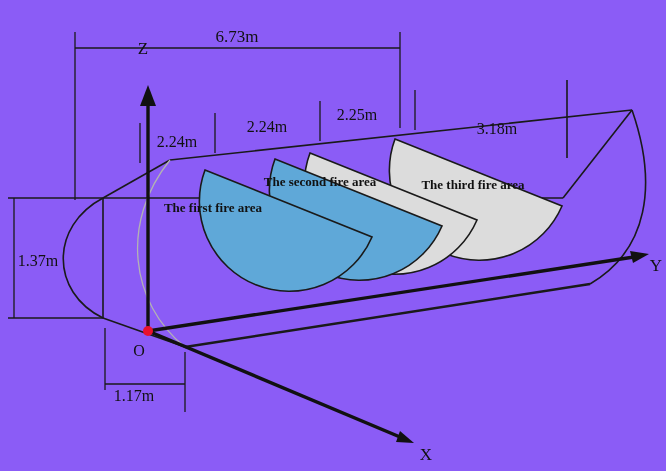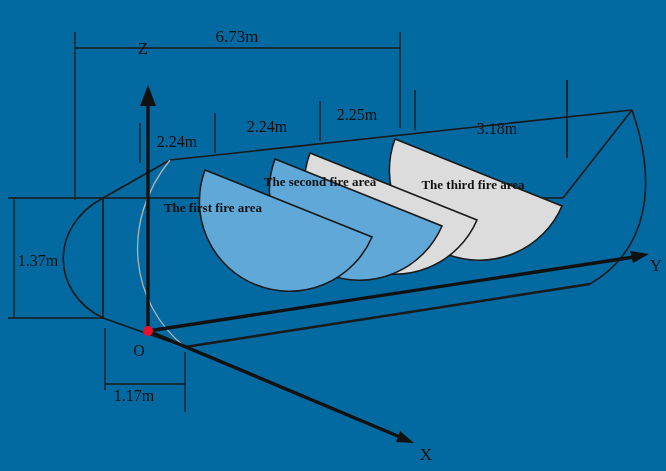--- a/index.html
+++ b/index.html
@@ -1,16 +1,16 @@
 <!DOCTYPE html>
 <html><head>
 <meta charset="utf-8">
 <style>
   html,body{margin:0;padding:0;background:#ffffff;}
-  #figure-wrap{position:relative;width:666px;height:471px;background:#0369a1;overflow:hidden;}
+  #figure-wrap{position:relative;width:666px;height:471px;background:#8b5cf6;overflow:hidden;}
   svg{display:block;}
   text{fill:#111111;}
   .dim-text{font:16px "Liberation Serif", serif;}
   .big-dim{font:17px "Liberation Serif", serif;}
   .area-text{font:bold 13px "Liberation Serif", serif;}
   .axis-text{font:17px "Liberation Serif", serif;}
   .thin{stroke:#1a1a1a;stroke-width:1.3;fill:none;}
   .edge{stroke:#1a1a1a;stroke-width:1.6;fill:none;}
   .edge-thick{stroke:#1a1a1a;stroke-width:2.4;fill:none;}
   .hidden-edge{stroke:#b3b3b3;stroke-width:1.3;fill:none;}

